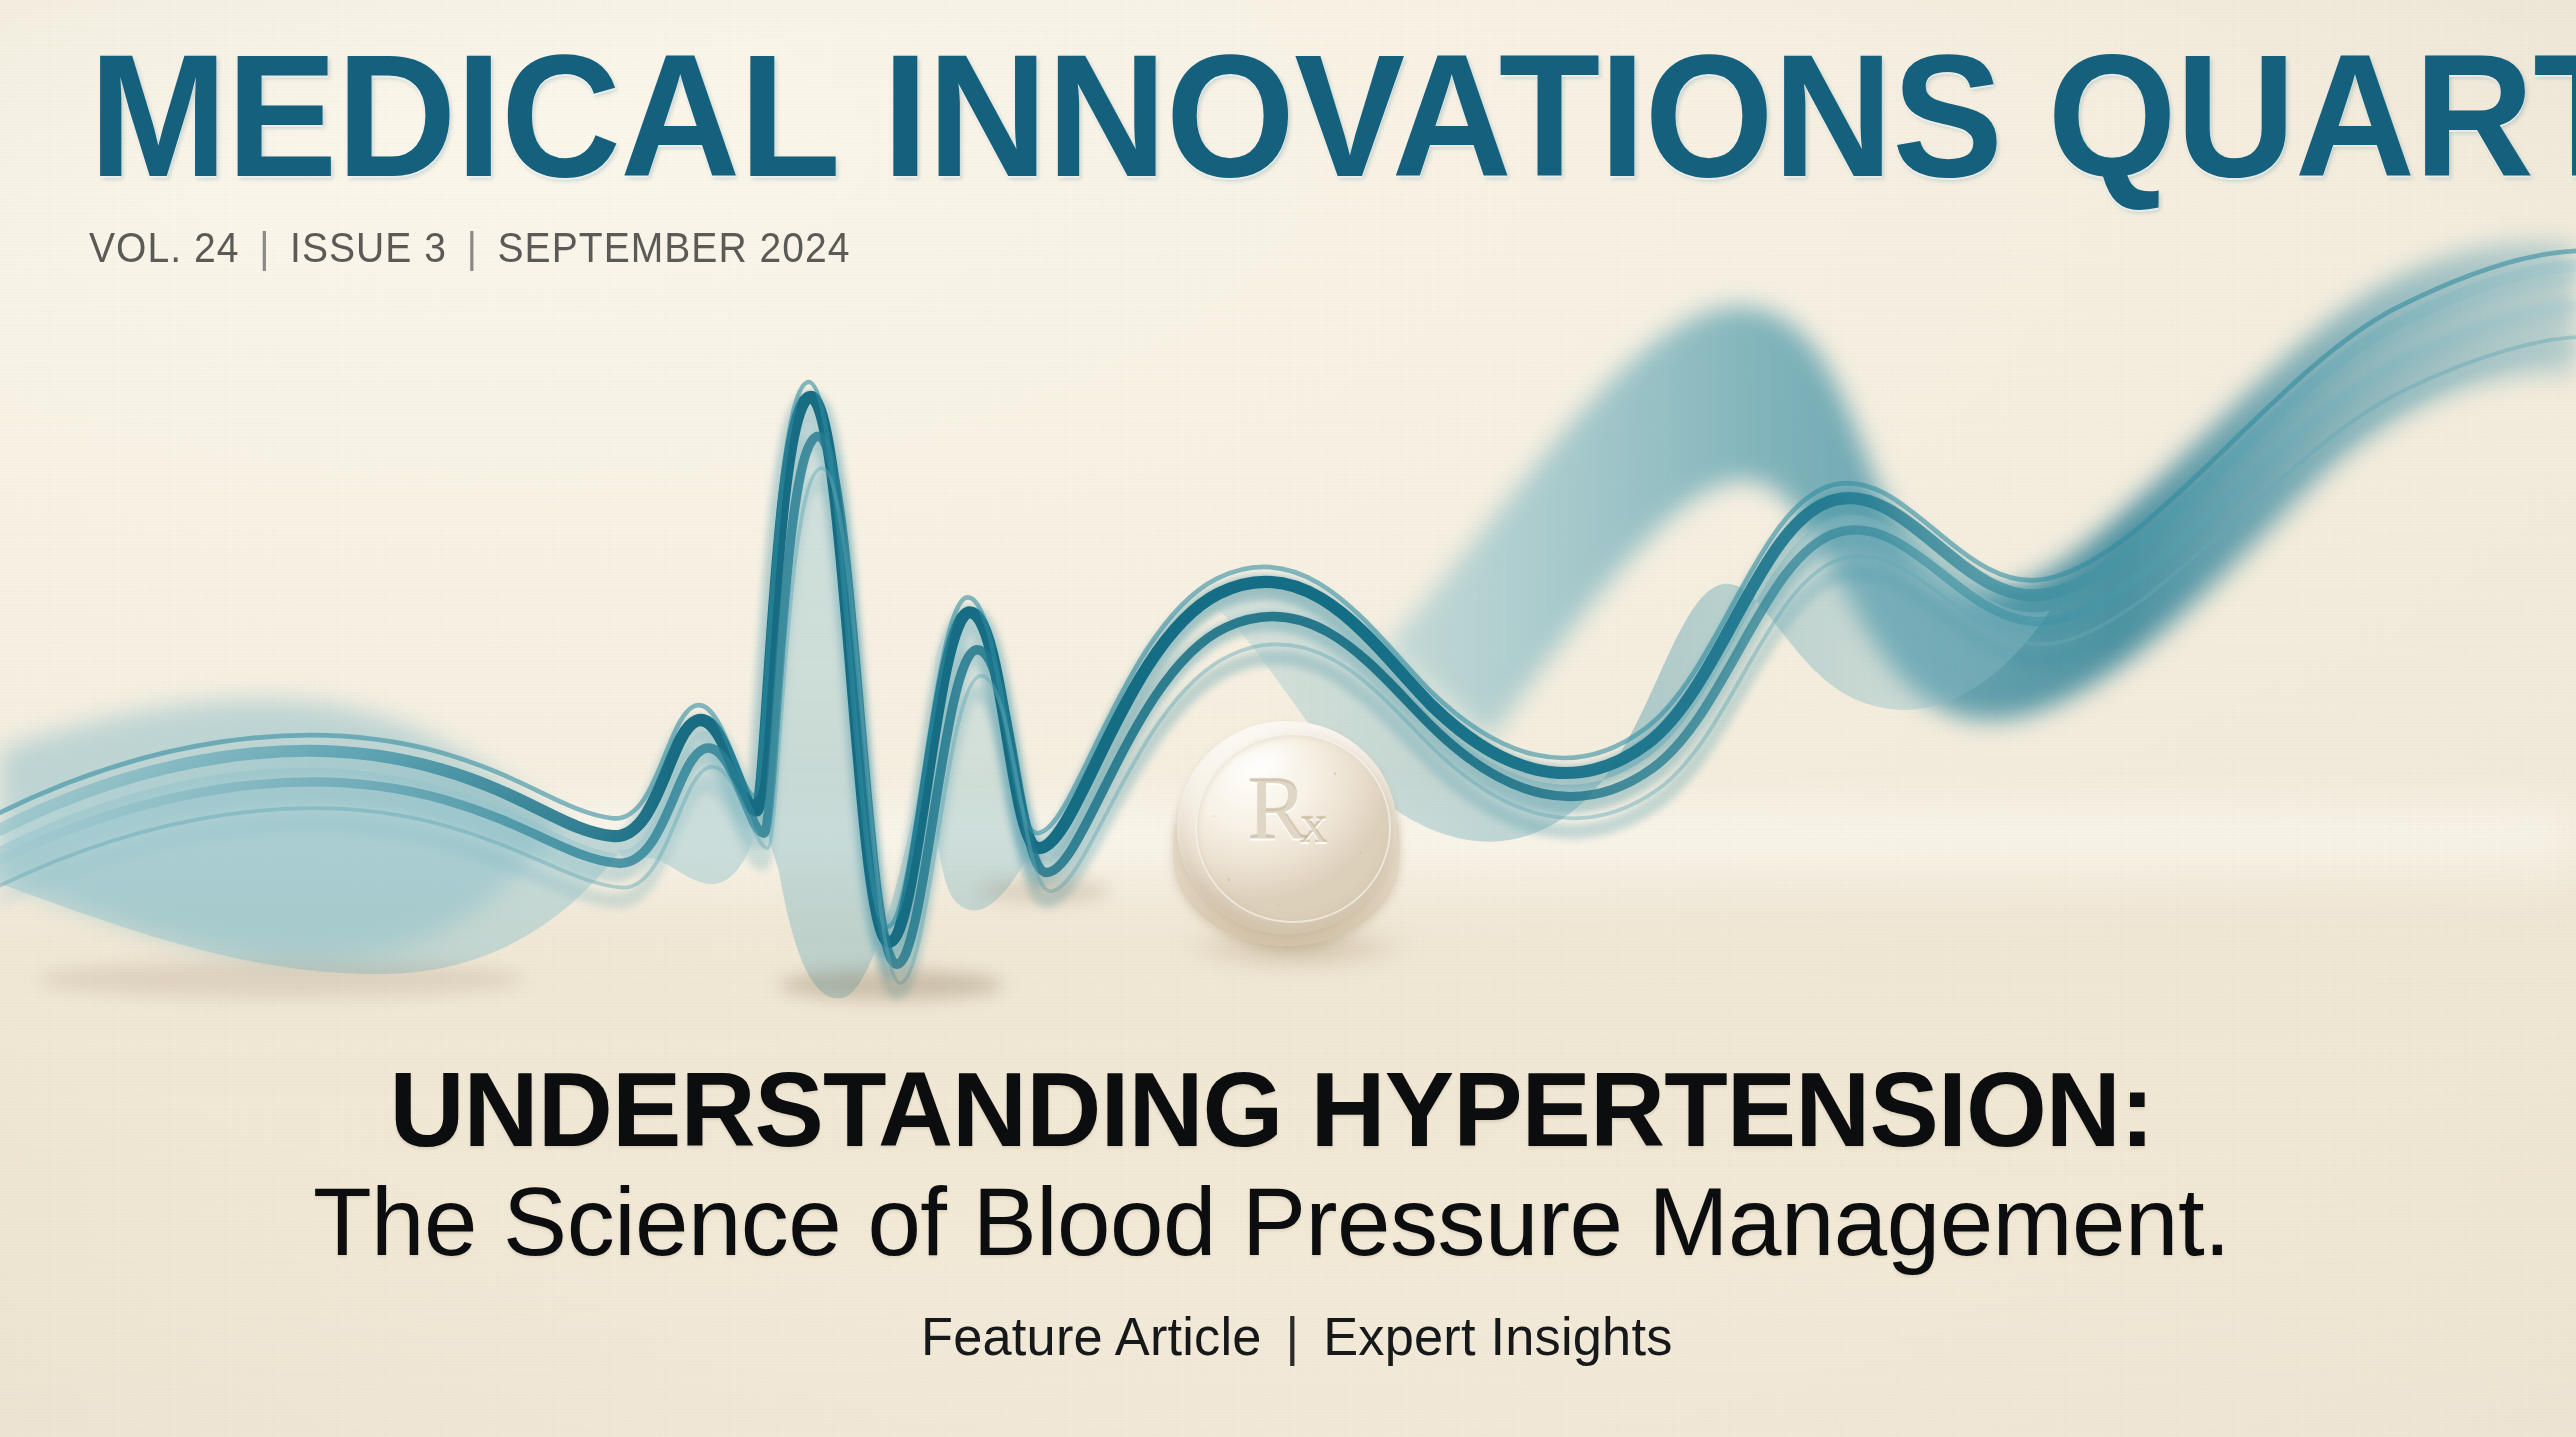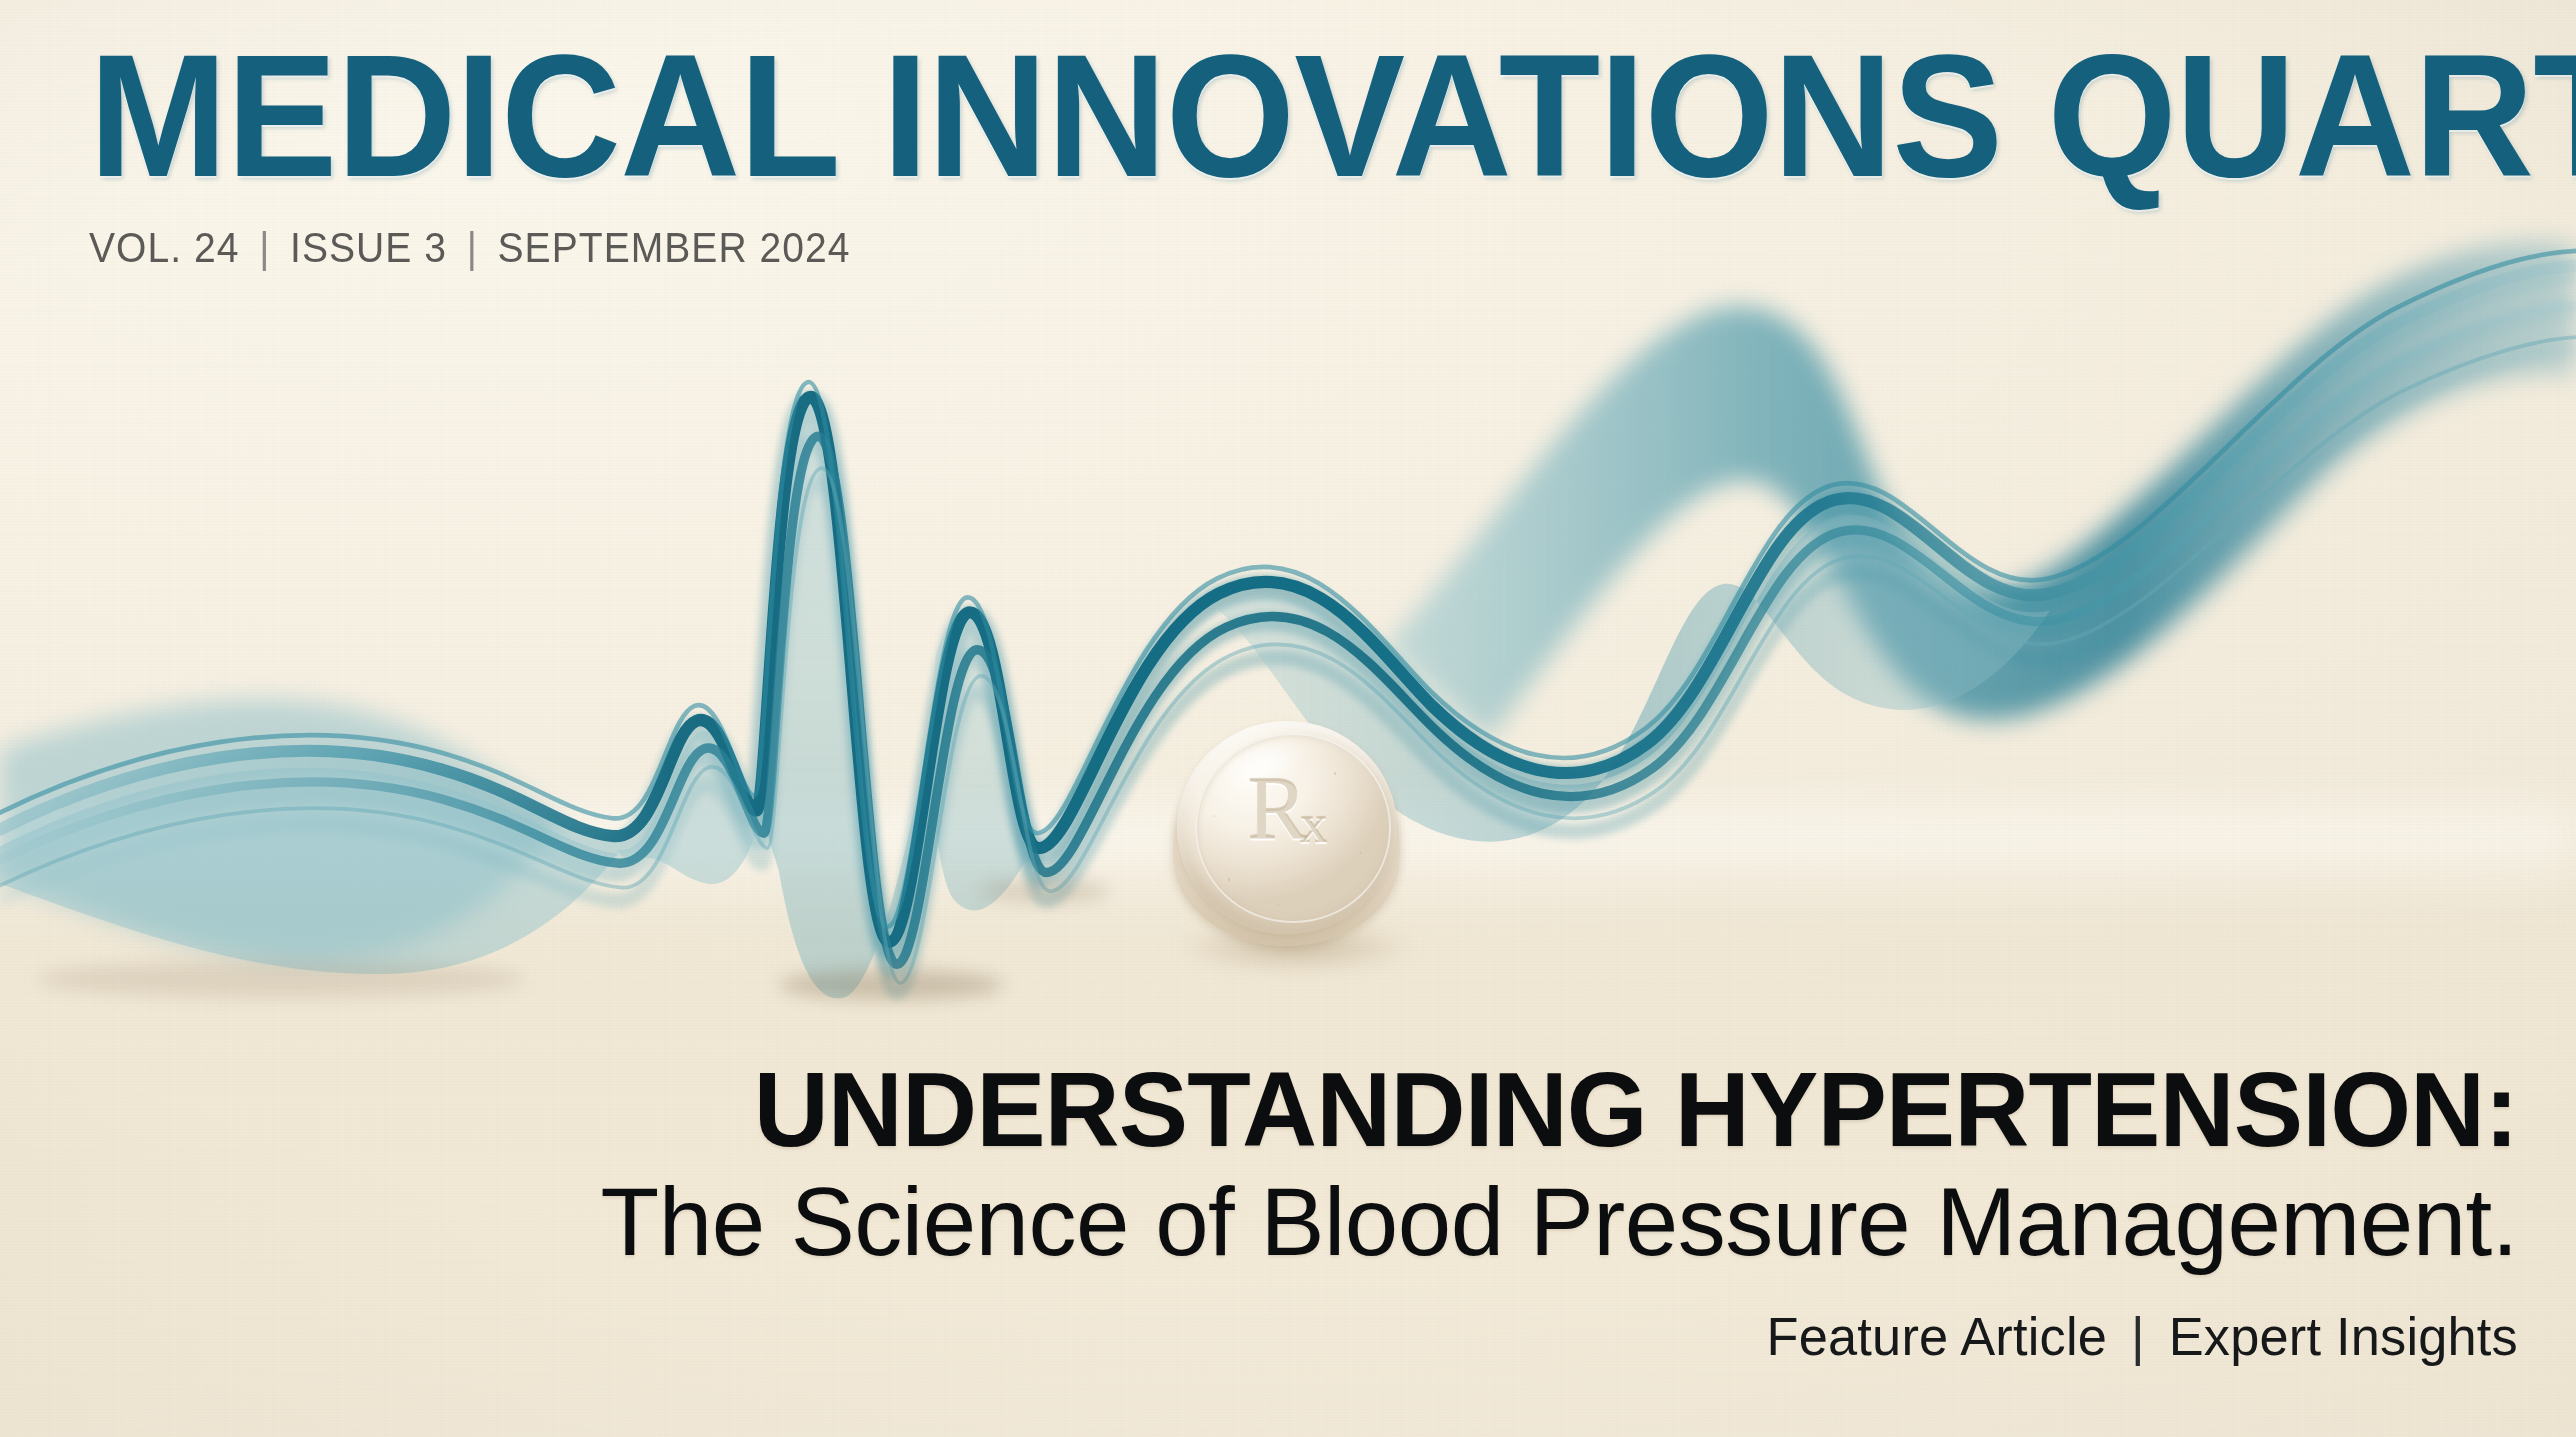--- a/index.html
+++ b/index.html
@@ -143,21 +143,21 @@
     color:#5b5a57;
     transform:scaleX(.93);
     transform-origin:left center;
     white-space:nowrap;
   }
   .mast-sub .sep{ color:#8b8985; padding:0 8.4px; font-weight:300; }
 
   
   .headline{
     position:absolute; left:0; right:58px; top:1056px;
-    text-align:right;
+    text-align:center;
     padding-right:0;
   }
   .hl-1{
     font-family:"Liberation Sans Narrow","Liberation Sans", sans-serif;
     font-weight:700;
     font-size:105px;
     line-height:1.02;
     letter-spacing:-0.9px;
     color:#0c0d0e;
     white-space:nowrap;

